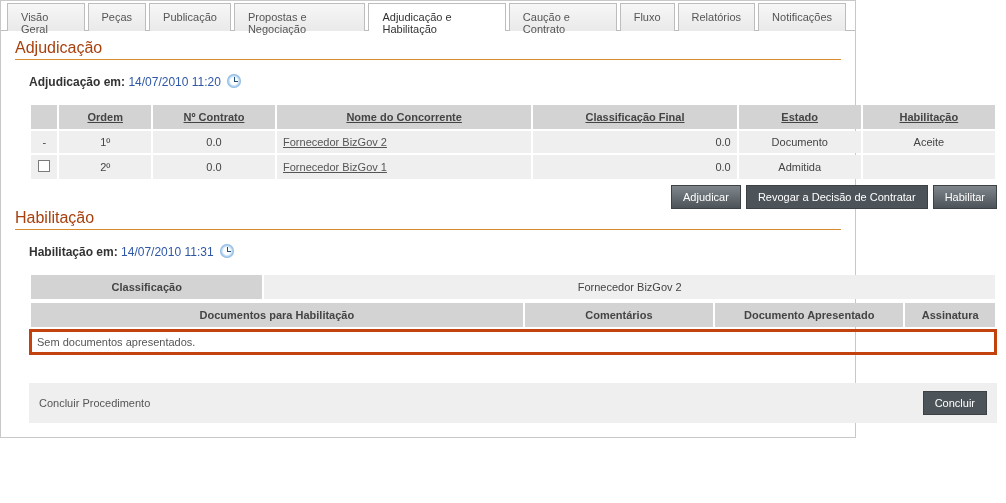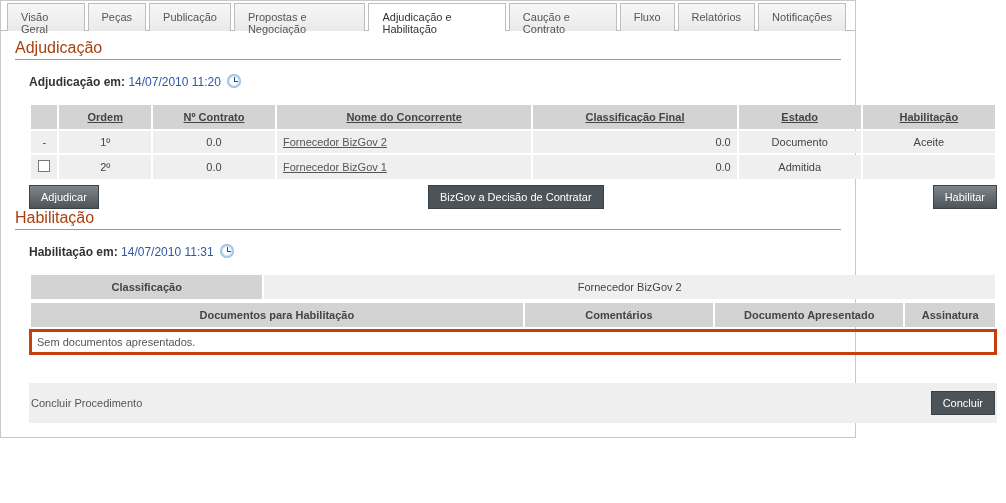--- a/index.html
+++ b/index.html
@@ -25,30 +25,30 @@
   
   table.grid{width:968px;border-collapse:separate;border-spacing:2px;margin-left:14px;}
   table.grid th{background:#d3d3d3;color:#444;font-weight:bold;font-size:11px;text-align:center;padding:6px 4px;text-decoration:underline;}
   table.grid td{background:#efefef;color:#444;font-size:11px;padding:5px 6px;text-align:center;}
   table.grid td.left{text-align:left;}
   table.grid td.right{text-align:right;}
   table.grid a{color:#555;text-decoration:underline;}
   .row2 td{background:#e6e6e6;}
   .chk{width:12px;height:12px;border:1px solid #7a7a7a;display:inline-block;background:#fff;}
   
-  .actions{width:968px;margin-left:14px;display:flex;justify-content:space-between;gap:5px;margin-top:4px;}
+  .actions{width:968px;margin-left:14px;display:flex;justify-content:flex-end;gap:5px;margin-top:4px;}
   .btn{background:#4c5459;color:#fff;border:1px solid #3b4145;padding:5px 11px;font-size:11px;cursor:pointer;}
   .btn.striped{background:linear-gradient(#7f878c,#4c5459);}
   
   table.hab{width:968px;border-collapse:separate;border-spacing:2px;margin-left:14px;}
   table.hab th{background:#d3d3d3;color:#444;font-weight:bold;font-size:11px;text-align:center;padding:6px 4px;}
   table.hab td{background:#efefef;color:#444;font-size:11px;padding:5px 6px;text-align:center;}
   .nodocs{border:3px solid #c2410c;padding:4px 5px;width:968px;margin-left:14px;color:#555;font-size:11px;}
   
-  .footer{width:968px;margin-left:14px;background:#efefef;display:flex;align-items:center;justify-content:space-between;padding:8px 2px;margin-top:28px;}
+  .footer{width:968px;margin-left:14px;background:#efefef;display:flex;align-items:center;justify-content:space-between;padding:8px 10px;margin-top:28px;}
   .footer .lbl{color:#555;font-size:11px;}
 </style>
 </head>
 <body>
 
 <div class="page">
   <div class="tabs" id="tabs-container">
       <div class="tab">Visão Geral</div>
       <div class="tab">Peças</div>
       <div class="tab">Publicação</div>
@@ -99,21 +99,21 @@
             <td class="left"><a href="#">Fornecedor BizGov 1</a></td>
             <td class="right">0.0</td>
             <td>Admitida</td>
             <td></td>
           </tr>
         </tbody>
     </table>
 
     <div class="actions">
       <button class="btn striped">Adjudicar</button>
-      <button class="btn">BizGov a Decisão de Contratar</button>
+      <button class="btn">Revogar a Decisão de Contratar</button>
       <button class="btn striped">Habilitar</button>
     </div>
 
     <div class="section-title">Habilitação</div>
     <hr class="section-rule">
     <div class="meta">
       <b>Habilitação em:</b>
       <a href="#">14/07/2010 11:31</a>
       <span class="clock"></span>
     </div>

